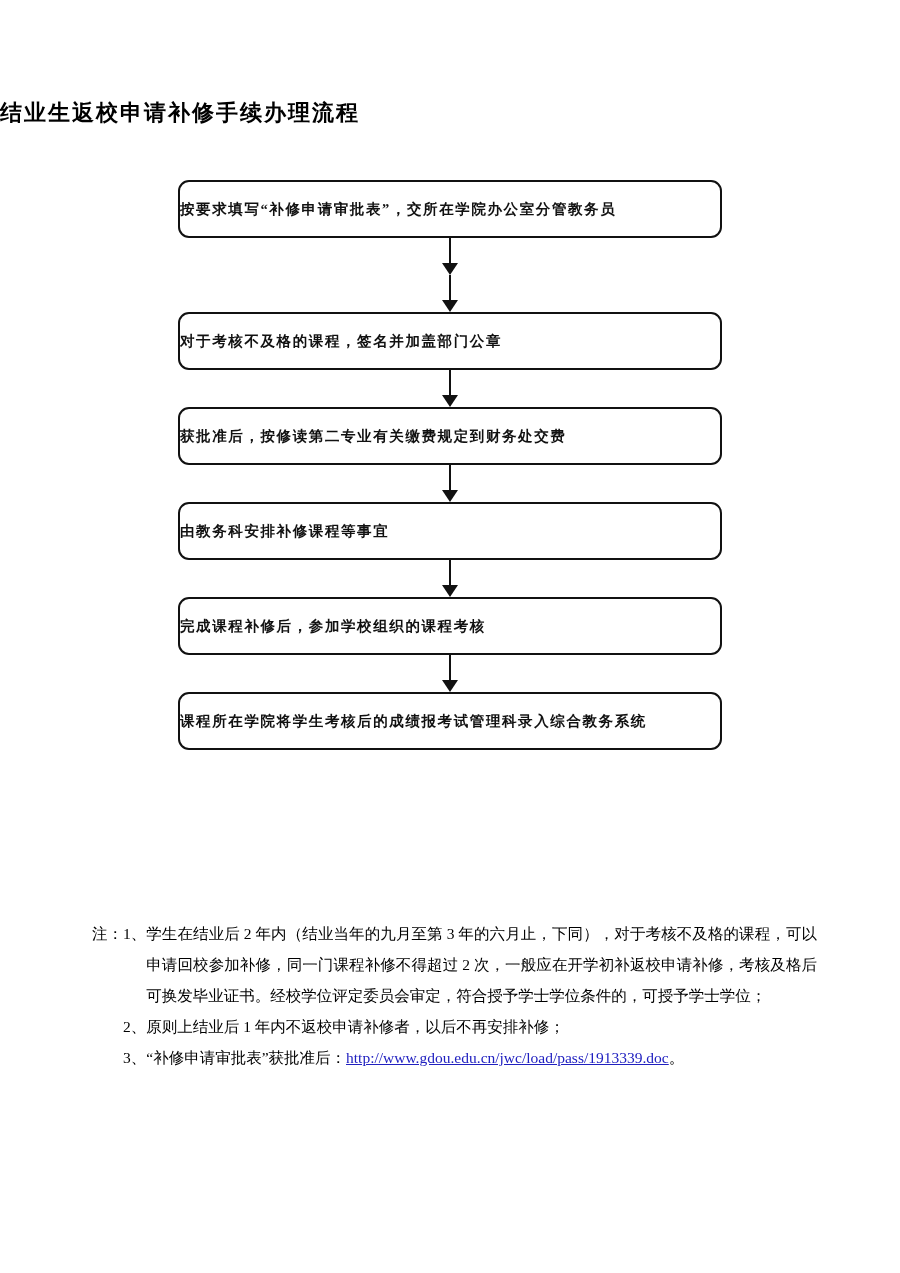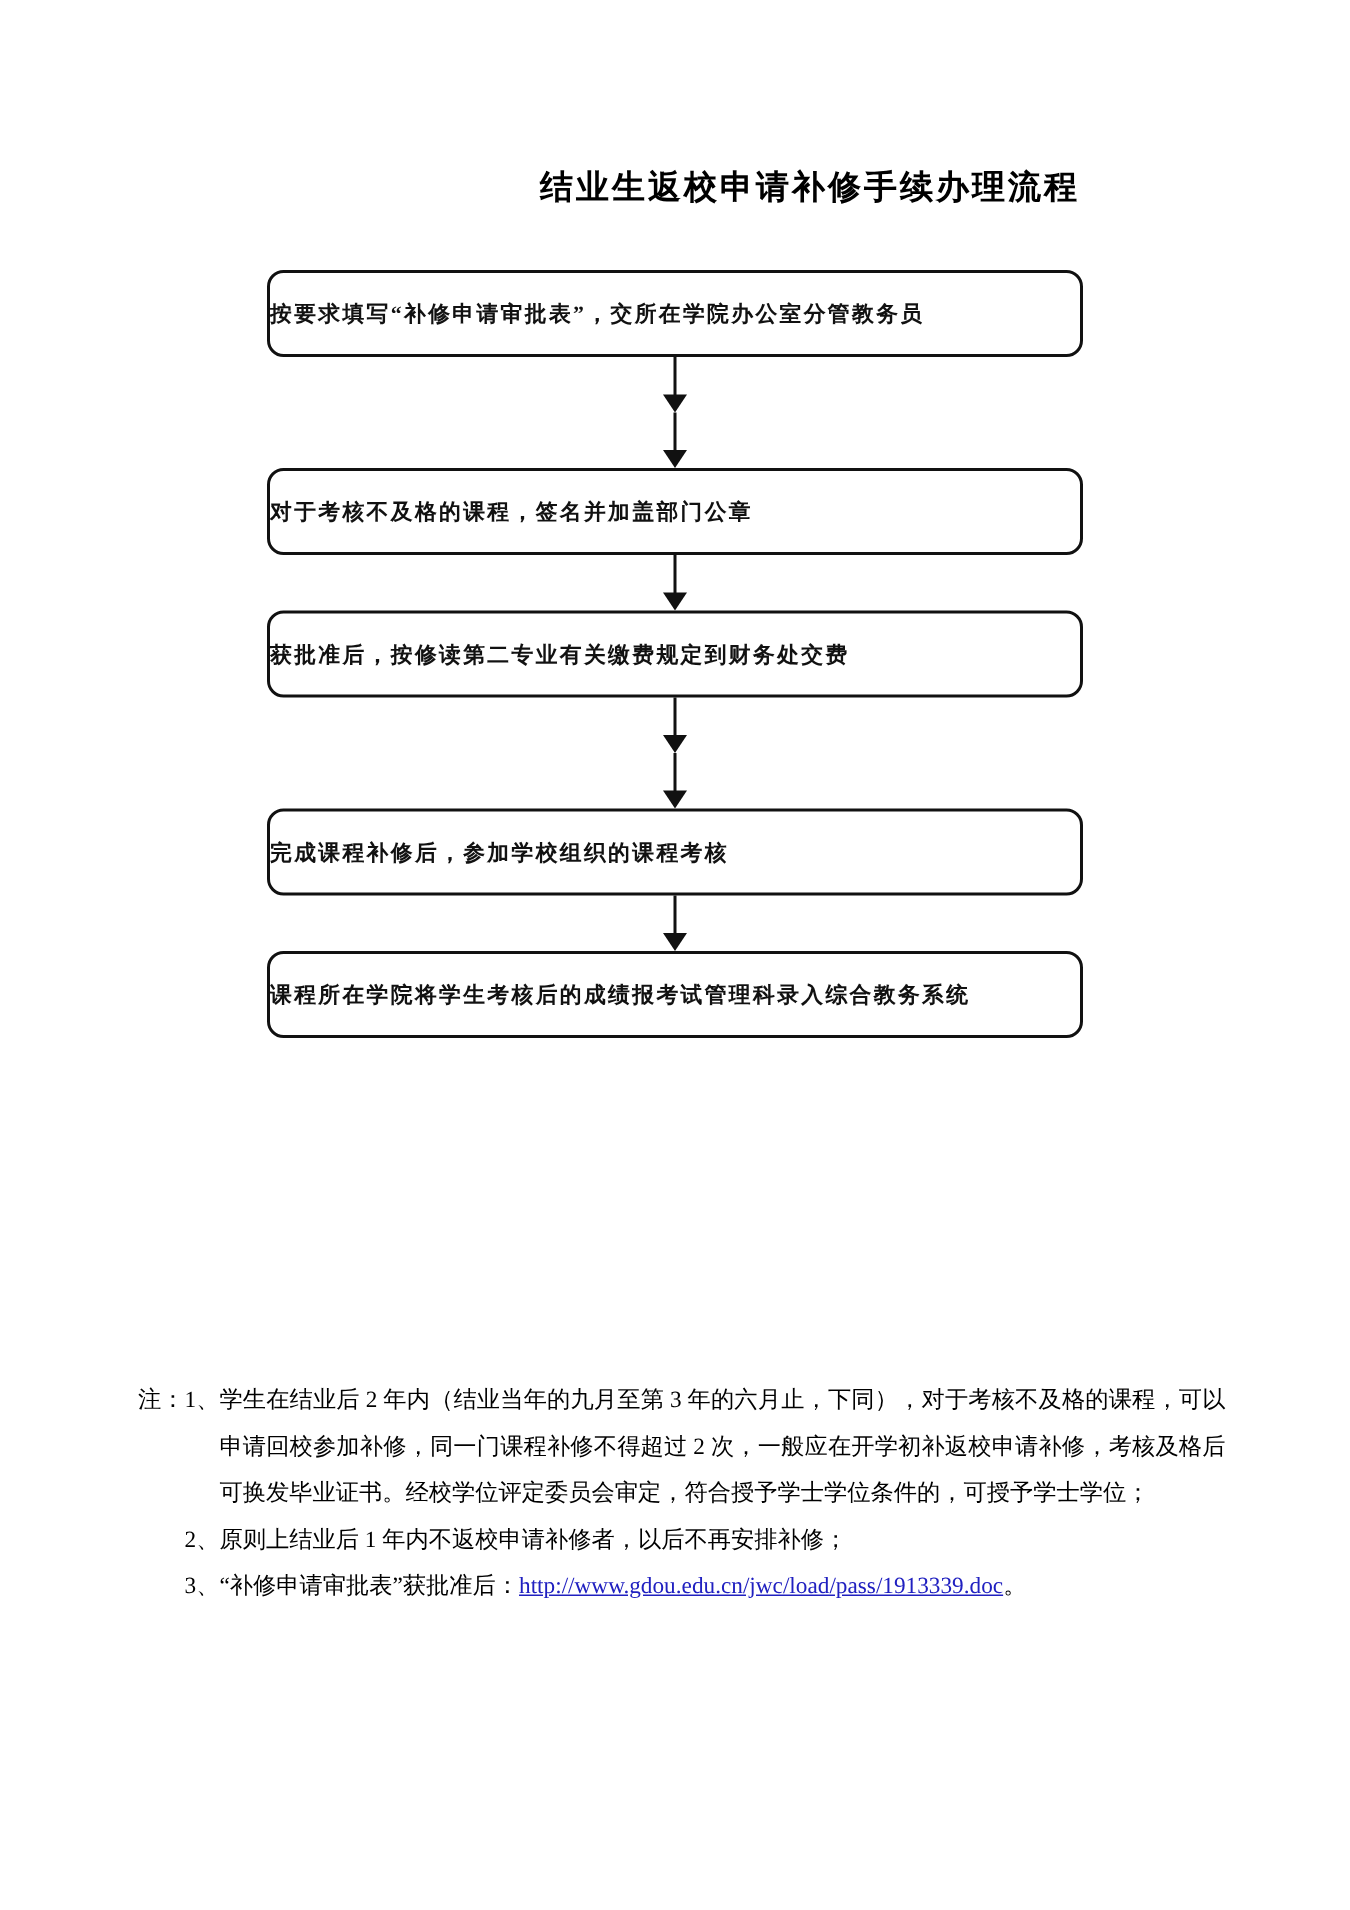--- a/index.html
+++ b/index.html
@@ -12,24 +12,24 @@
     height: 1273px;
     position: relative;
     font-family: "Liberation Serif", "DejaVu Serif", serif;
     color: #000000;
     overflow: hidden;
   }
 
   
   #doc-title {
     position: absolute;
-    top: 110px;
+    top: 98px;
     left: 0;
     width: 720px;
-    text-align: right;
+    text-align: left;
     font-family: "Liberation Serif", "DejaVu Serif", serif;
     font-weight: bold;
     font-size: 22px;
     letter-spacing: 2px;
     color: #000000;
     white-space: nowrap;
   }
 
   
   #flowchart {
@@ -148,20 +148,23 @@
   </div>
 
   <div class="flow-step">
     <span class="flow-step-label">获批准后，按修读第二专业有关缴费规定到财务处交费</span>
   </div>
   <div class="flow-arrow">
     <div class="shaft"></div>
     <div class="head"></div>
   </div>
 
+  <div class="flow-step">
+    <span class="flow-step-label">由教务科安排补修课程等事宜</span>
+  </div>
   <div class="flow-arrow">
     <div class="shaft"></div>
     <div class="head"></div>
   </div>
 
   <div class="flow-step">
     <span class="flow-step-label">完成课程补修后，参加学校组织的课程考核</span>
   </div>
   <div class="flow-arrow">
     <div class="shaft"></div>

